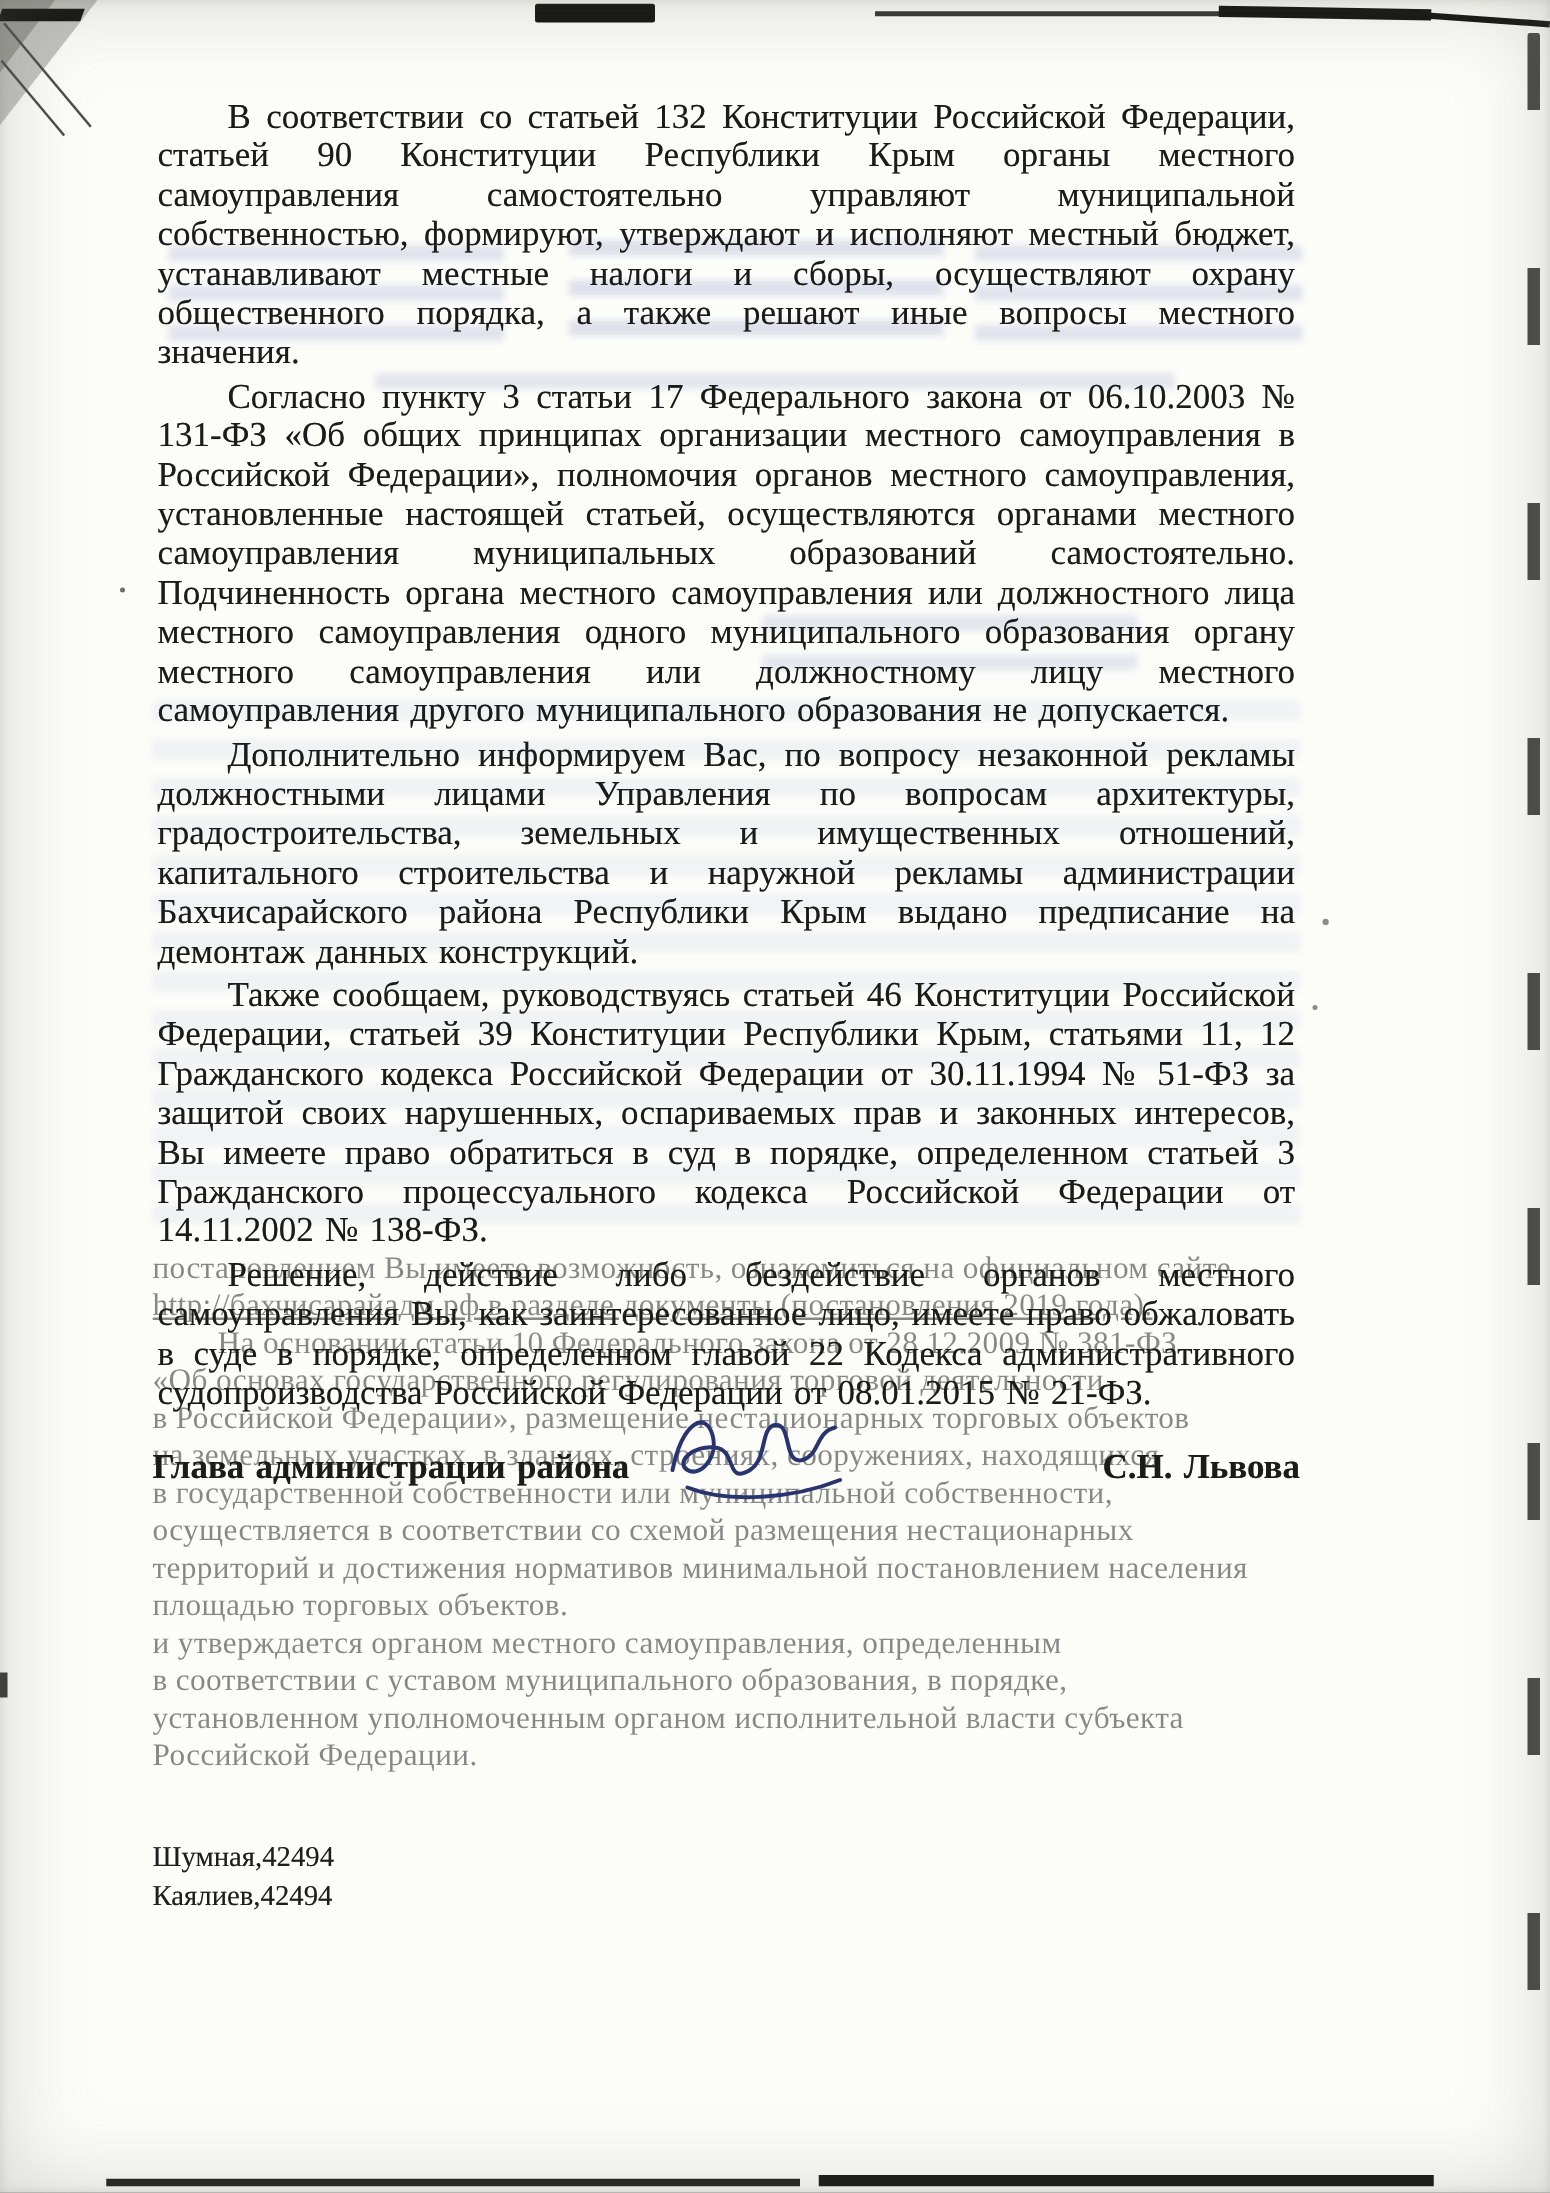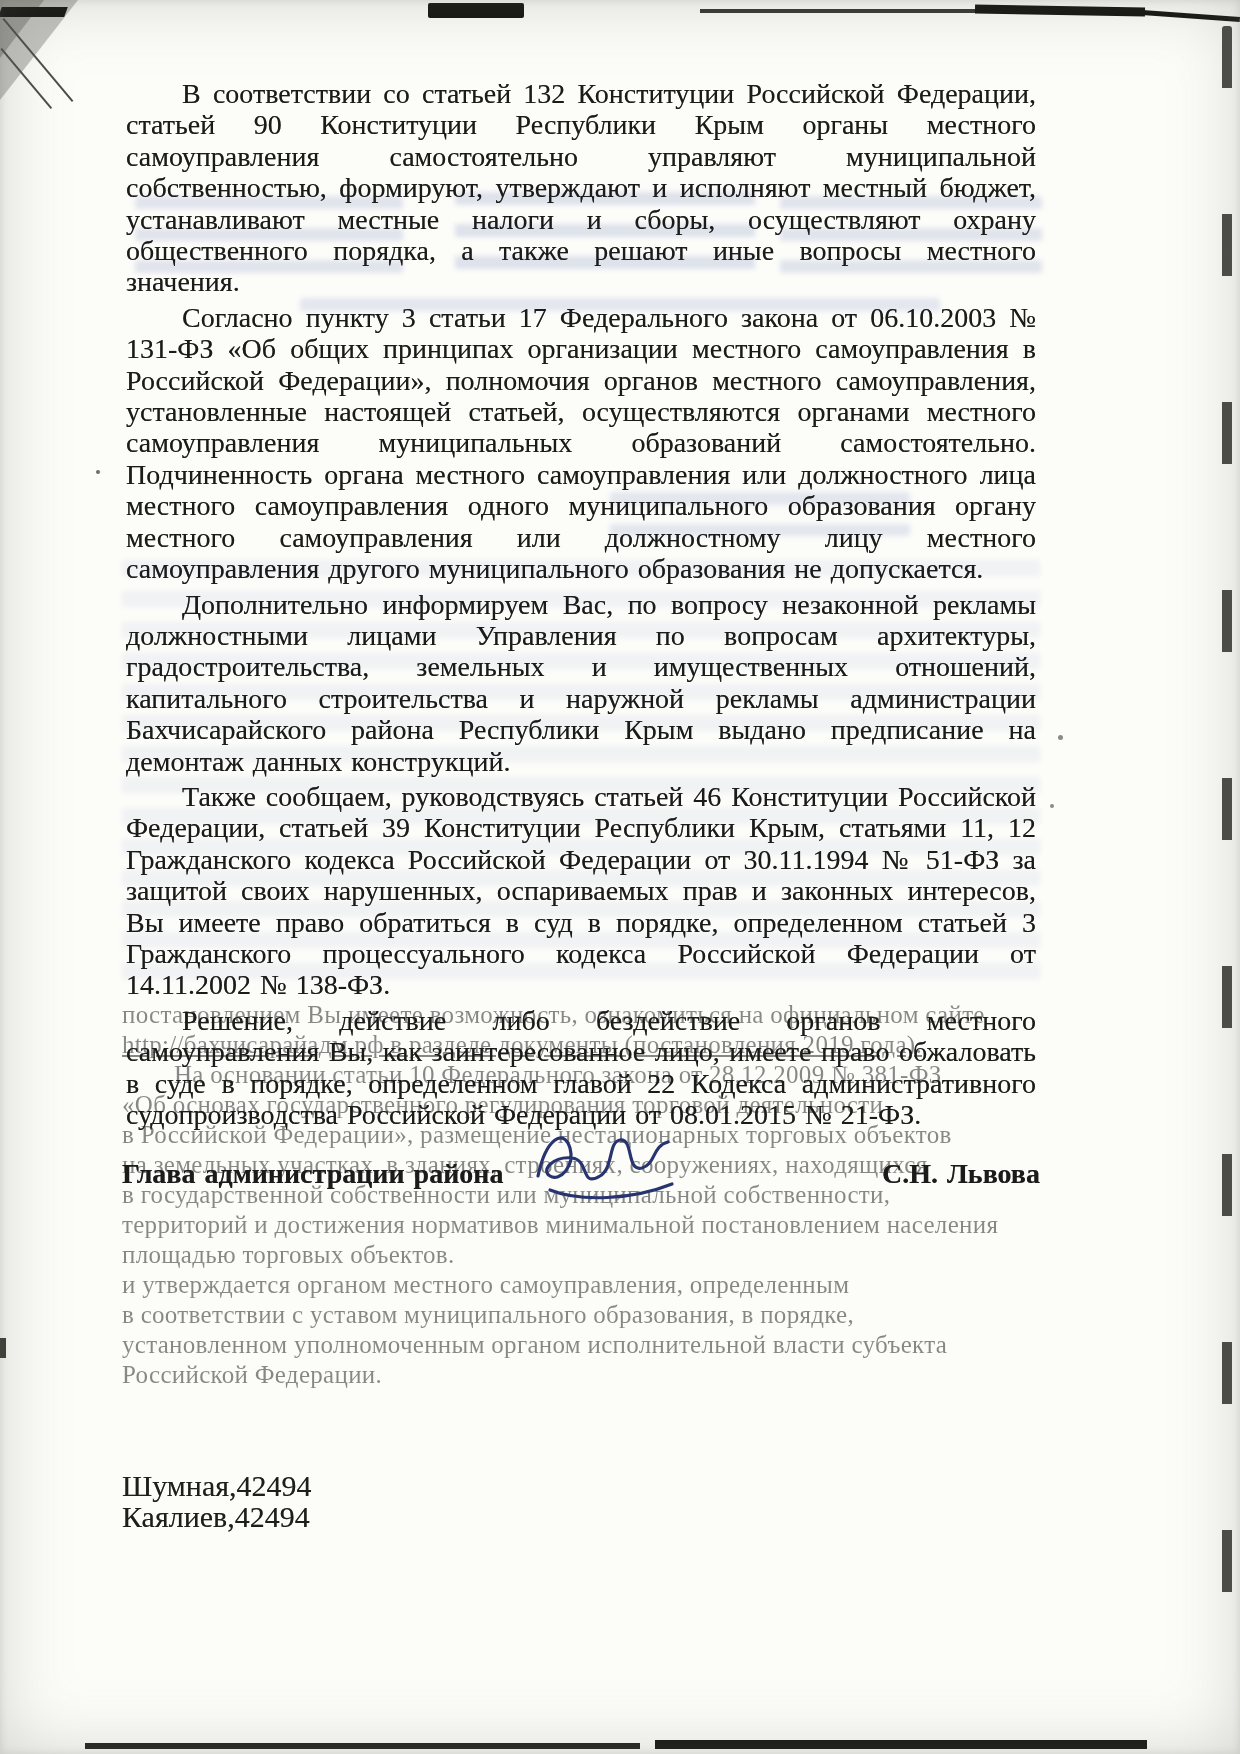--- a/index.html
+++ b/index.html
@@ -71,21 +71,21 @@
   }
   .content p{margin:4px;text-indent:56px;}
   .signature-row{
     position:relative;display:flex;justify-content:space-between;align-items:flex-end;
     margin-top:28px;font-weight:bold;
   }
   .signature-svg{position:absolute;left:398px;top:-44px;}
   .signature-svg path{fill:none;stroke:#28346f;stroke-width:3.2;stroke-linecap:round;}
   .contacts{
     position:absolute;z-index:4;left:122px;top:1470px;
-    color:#1e1e1c;font-size:30px;line-height:31px;
+    color:#1e1e1c;font-size:23px;line-height:31px;
     text-shadow:0 0 0.4px rgba(20,20,20,0.5);
   }
 </style>
 </head>
 <body>
 
 <div class="page">
 
   <div class="smudge lh1"></div>
   <div class="smudge lh2"></div>
@@ -96,20 +96,21 @@
 
   <div class="bleed-text">
 
   <div class="bleed-line">постановлением Вы имеете возможность, ознакомиться на официальном сайте</div>
       <div class="bleed-line u">http://бахчисарайадм.рф в разделе документы (постановления 2019 года).</div>
       <div class="bleed-line ind">На основании статьи 10 Федерального закона от 28.12.2009 № 381-ФЗ</div>
       <div class="bleed-line">«Об основах государственного регулирования торговой деятельности</div>
       <div class="bleed-line">в Российской Федерации», размещение нестационарных торговых объектов</div>
       <div class="bleed-line">на земельных участках, в зданиях, строениях, сооружениях, находящихся</div>
       <div class="bleed-line">в государственной собственности или муниципальной собственности,</div>
+      <div class="bleed-line">осуществляется в соответствии со схемой размещения нестационарных</div>
       <div class="bleed-line">территорий и достижения нормативов минимальной постановлением населения</div>
       <div class="bleed-line">площадью торговых объектов.</div>
       <div class="bleed-line">и утверждается органом местного самоуправления, определенным</div>
       <div class="bleed-line">в соответствии с уставом муниципального образования, в порядке,</div>
       <div class="bleed-line">установленном уполномоченным органом исполнительной власти субъекта</div>
       <div class="bleed-line">Российской Федерации.</div>
     </div>
 
   <div class="content">
     <div>

